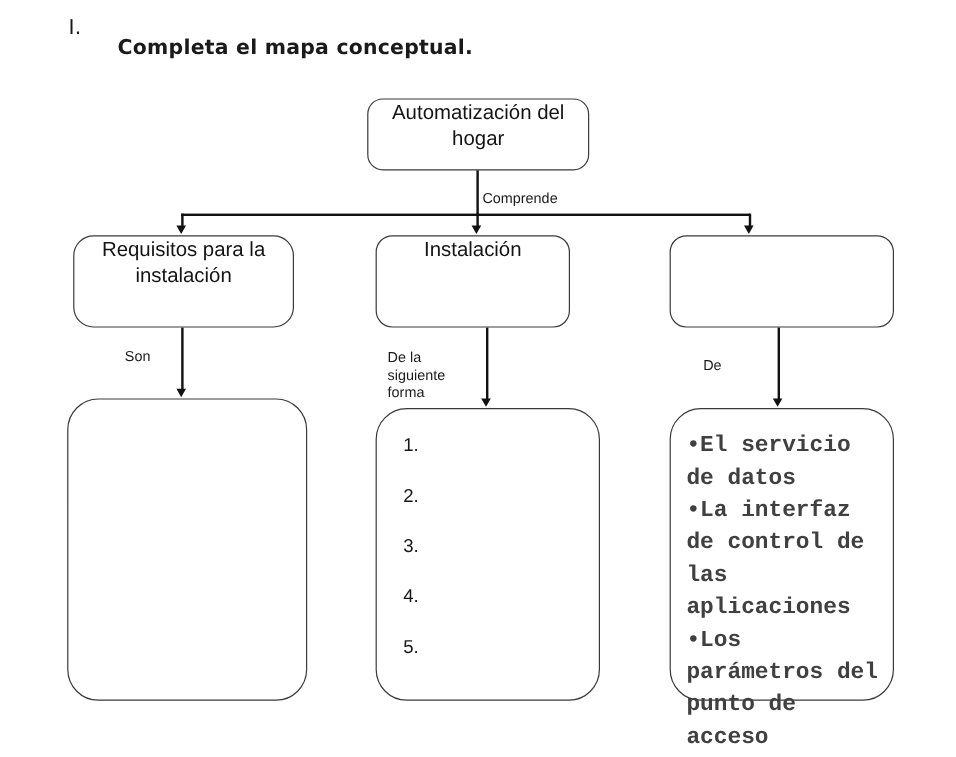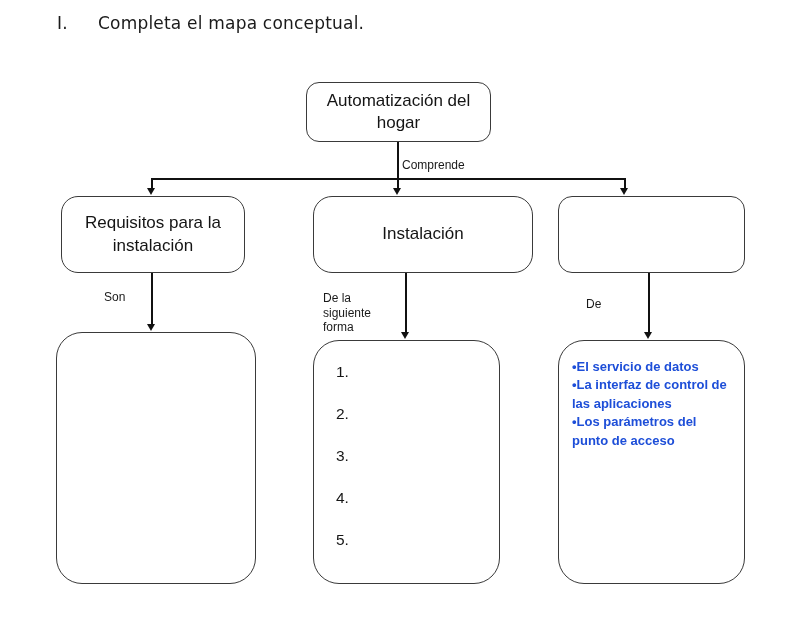--- a/index.html
+++ b/index.html
@@ -23,50 +23,49 @@
   
   .heading {
     position: absolute;
     font-family: "DejaVu Sans", sans-serif;
     font-size: 17px;
     color: #1a1a1a;
     letter-spacing: 0.2px;
     white-space: nowrap;
   }
   .heading-numeral { left: 57px; top: 13px; }
-  .heading-text    { left: 98px; top: 13px; }
+  .heading-text    { left: 98px; top: 30px; font-weight: bold; }
 
   
   .node {
     position: absolute;
     box-sizing: border-box;
     background: #ffffff;
     border: 1.3px solid #3a3a3a;
     border-radius: 14px;
     display: flex;
-    align-items: center;
     justify-content: center;
     text-align: center;
   }
   .node-label {
     font-family: "Liberation Sans", sans-serif;
     font-size: 17px;
     line-height: 1.30;
     color: #141414;
     padding: 0 12px;
   }
 
   
   #node-top {
     left: 306px; top: 82px; width: 185px; height: 60px;
     border-radius: 13px;
   }
   
   #node-requisitos { left: 61px;  top: 196px; width: 184px; height: 77px; border-radius: 17px; }
-  #node-instalacion{ left: 313px; top: 196px; width: 220px; height: 77px; border-radius: 19px; }
+  #node-instalacion{ left: 313px; top: 196px; width: 162px; height: 77px; }
   #node-blank-right{ left: 558px; top: 196px; width: 187px; height: 77px; }
 
   
   .node-bottom {
     border-radius: 26px;
     align-items: flex-start;
     justify-content: flex-start;
     text-align: left;
   }
   #node-blank-left  { left: 56px;  top: 332px; width: 200px; height: 252px; }
@@ -87,24 +86,24 @@
     height: 42px;
   }
 
   
   .bullets {
     padding: 17px 10px 0 13px;
     width: 100%;
     box-sizing: border-box;
   }
   .bullets .bullet-item {
-    font-family: Liberation Sans, sans-serif;
-    font-size: 13px;
+    font-family: Liberation Mono, monospace;
+    font-size: 19px;
     line-height: 1.42;
-    color: #1d4ed8;
+    color: #404040;
     font-weight: 600;
     text-indent: 0;
   }
 
   
   .line-v, .line-h {
     position: absolute;
     background: #111111;
   }
   .line-v { width: 1.6px; }

